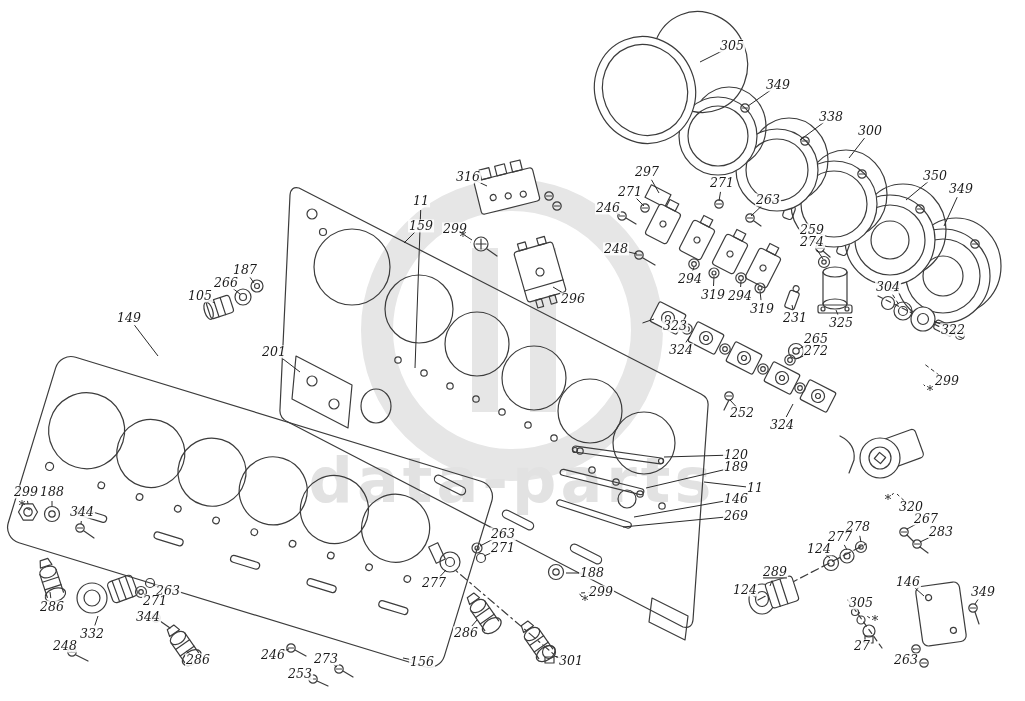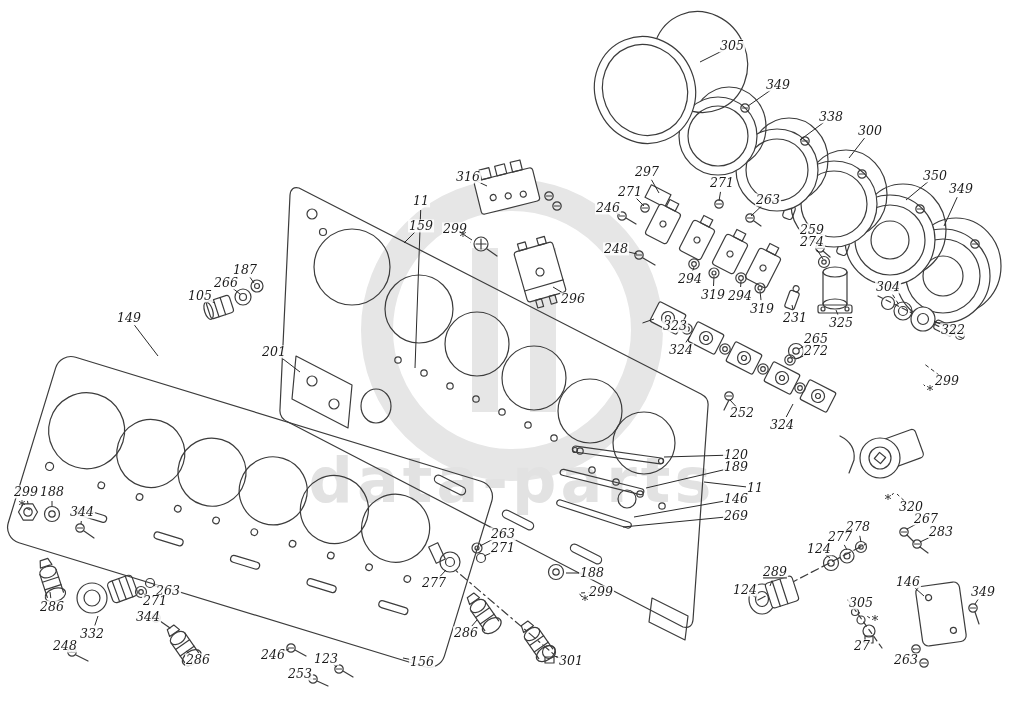--- a/index.html
+++ b/index.html
@@ -522,21 +522,21 @@
       <div class="part-label" style="left: 52px; top: 492px;">188</div>
       <div class="part-label" style="left: 82px; top: 512px;">344</div>
       <div class="part-label" style="left: 52px; top: 607px;">286</div>
       <div class="part-label" style="left: 92px; top: 634px;">332</div>
       <div class="part-label" style="left: 65px; top: 646px;">248</div>
       <div class="part-label" style="left: 168px; top: 591px;">263</div>
       <div class="part-label" style="left: 155px; top: 601px;">271</div>
       <div class="part-label" style="left: 148px; top: 617px;">344</div>
       <div class="part-label" style="left: 198px; top: 660px;">286</div>
       <div class="part-label" style="left: 300px; top: 674px;">253</div>
-      <div class="part-label" style="left: 326px; top: 659px;">123</div>
+      <div class="part-label" style="left: 326px; top: 659px;">273</div>
       <div class="part-label" style="left: 273px; top: 655px;">246</div>
       <div class="part-label" style="left: 422px; top: 662px;">156</div>
       <div class="part-label" style="left: 434px; top: 583px;">277</div>
       <div class="part-label" style="left: 503px; top: 534px;">263</div>
       <div class="part-label" style="left: 503px; top: 548px;">271</div>
       <div class="part-label" style="left: 592px; top: 573px;">188</div>
       <div class="part-label" style="left: 601px; top: 592px;">299</div>
       <div class="part-label" style="left: 466px; top: 633px;">286</div>
       <div class="part-label" style="left: 571px; top: 661px;">301</div>
       <div class="part-label" style="left: 858px; top: 527px;">278</div>

